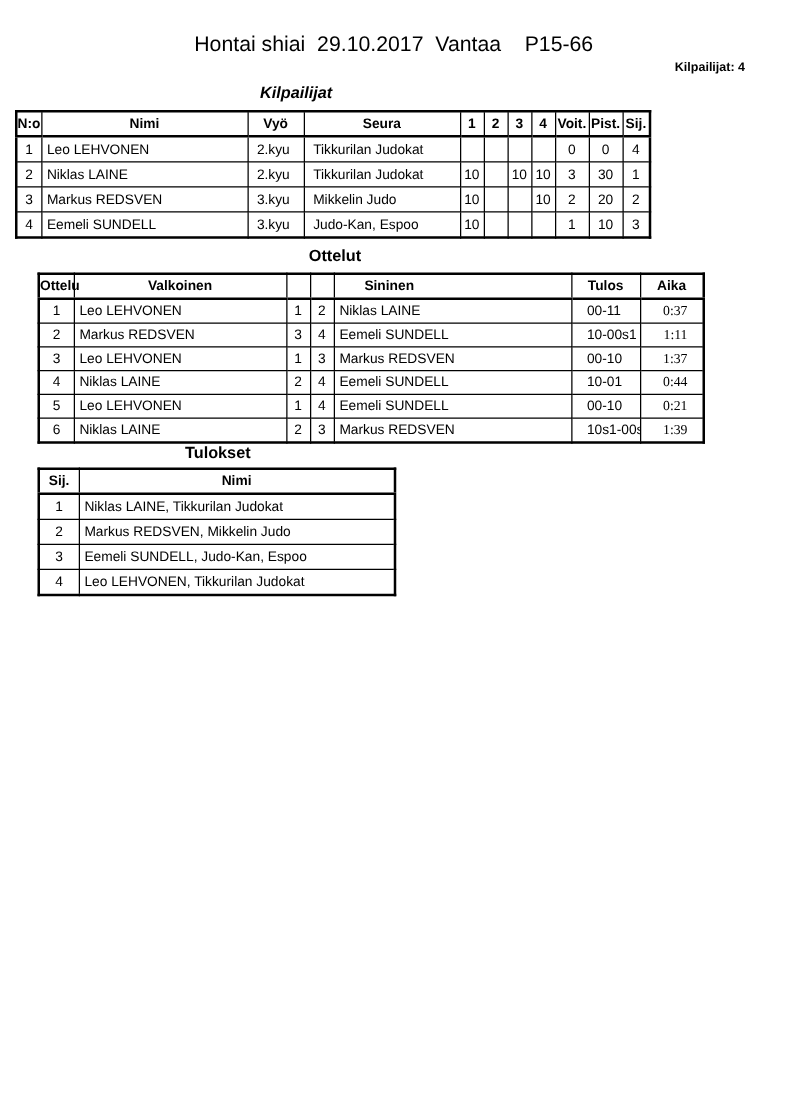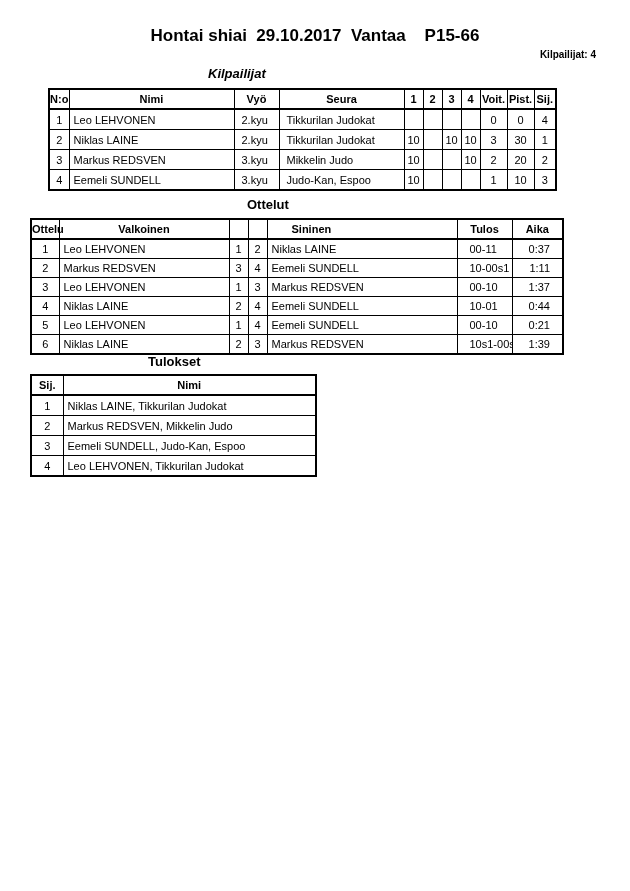--- a/index.html
+++ b/index.html
@@ -3,47 +3,47 @@
 <meta charset="utf-8">
 <style>
   html,body{margin:0;padding:0;}
   body{
     width:630px;height:891px;background:#ffffff;color:#000;
     font-family:"Liberation Sans", sans-serif;
     position:relative;overflow:hidden;
   }
   .title{
     position:absolute;top:26px;left:0;width:630px;text-align:center;
-    font-size:17px;font-weight:bold;white-space:pre;
+    font-size:17px;font-weight:normal;white-space:pre;
   }
   .count{position:absolute;top:49px;right:34px;font-size:10px;font-weight:bold;padding-left:32px;}
   .sec{position:absolute;font-size:13px;font-weight:bold;}
   #h-kilpailijat{top:66px;left:208px;font-style:italic;}
   #h-ottelut{top:197px;left:247px;}
   #h-tulokset{top:354px;left:148px;}
 
   table{
     position:absolute;border-collapse:collapse;table-layout:fixed;
     border:2px solid #000;background:#fff;
   }
-  #t-kilpailijat{top:88px;left:48px;width:507px;border-radius:30px;}
+  #t-kilpailijat{top:88px;left:12px;width:507px;border-radius:30px;}
   #t-ottelut{top:218px;left:30px;width:532px;}
   #t-tulokset{top:374px;left:30px;width:285px;}
 
   th,td{border:1px solid #000;font-size:11px;white-space:nowrap;overflow:hidden;padding:0;}
   th{font-weight:bold;height:18px;text-align:center;}
   thead th{border-bottom:2px solid #000;}
   td{height:19px;}
   #t-ottelut td{height:18px;}
 
   .al{text-align:left;padding-left:4px;}
   .al3{text-align:left;padding-left:7px;}
   .ac{text-align:center;}
   .ar{padding-right:6px;padding-left:12px;}
-  .ar2{text-align:right;padding-right:12px;}
+  .ar2{text-align:right;padding-right:12px;font-family:Liberation Serif, serif;}
   .hl{text-align:left;padding-left:24px;}
   .ov{overflow:visible;}
 </style>
 </head>
 <body>
 
 <div class="title">Hontai shiai  29.10.2017  Vantaa    P15-66</div>
 <div class="count">Kilpailijat: 4</div>
 
 <div class="sec" id="h-kilpailijat">Kilpailijat</div>

